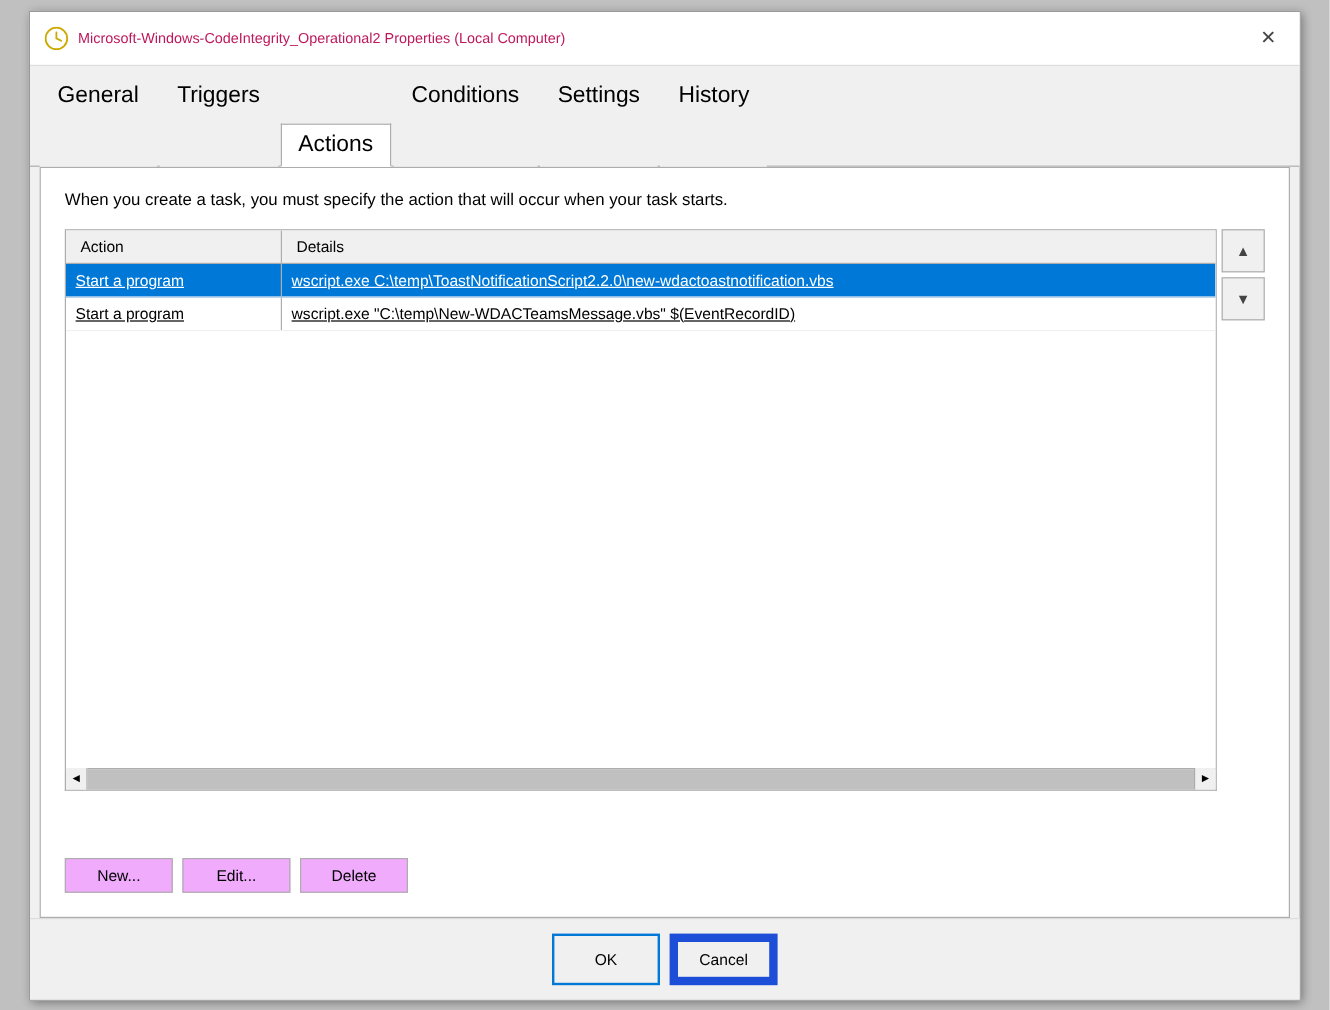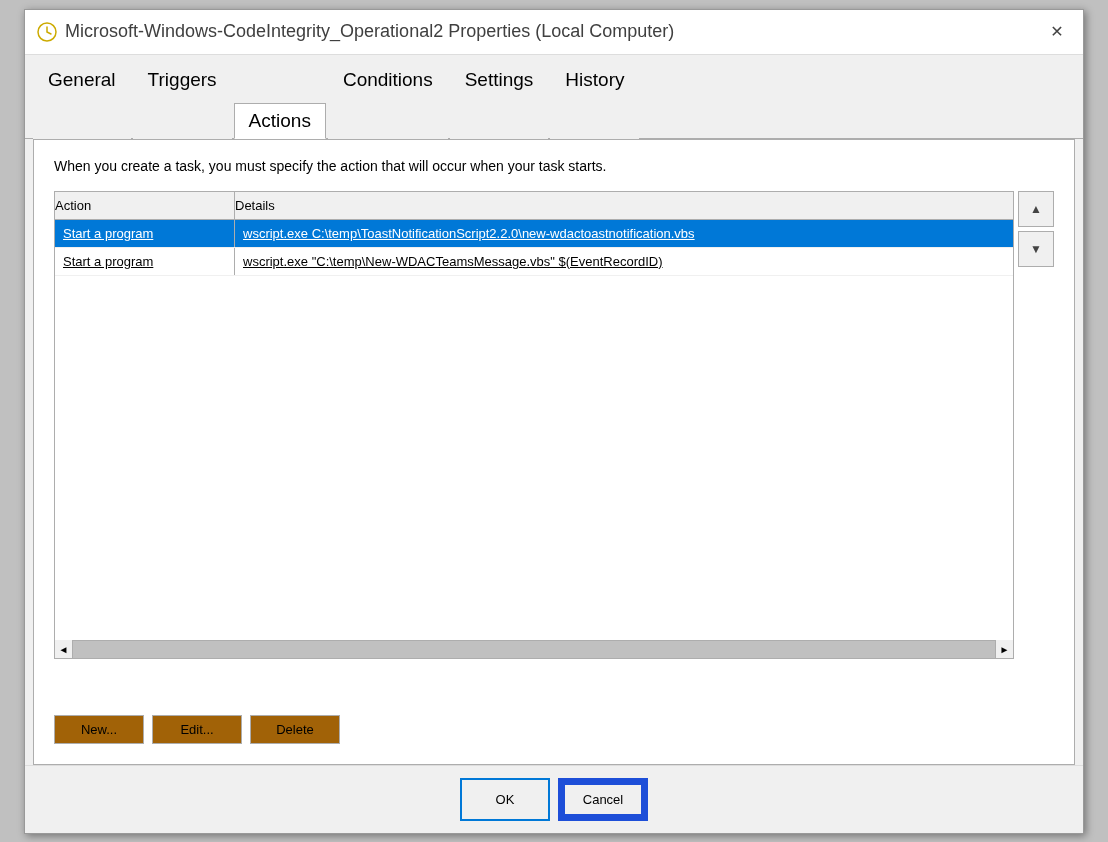--- a/index.html
+++ b/index.html
@@ -33,22 +33,22 @@
     .title-bar-left {
       display: flex;
       align-items: center;
       gap: 8px;
     }
     .title-icon {
       width: 20px;
       height: 20px;
     }
     .title-text {
-      font-size: 18px;
-      color: #404040;
+      font-size: 12px;
+      color: #be185d;
     }
     .close-button {
       width: 28px;
       height: 28px;
       background: none;
       border: none;
       cursor: pointer;
       font-size: 16px;
       color: #444;
       display: flex;
@@ -103,21 +103,21 @@
       flex: 1;
       border: 1px solid #adadad;
       overflow: hidden;
     }
     .table-header {
       display: flex;
       background: #f0f0f0;
       border-bottom: 1px solid #adadad;
     }
     .table-header-cell {
-      padding: 6px 0;
+      padding: 6px 12px;
       font-weight: normal;
       font-size: 13px;
       color: #000;
       border-right: 1px solid #adadad;
     }
     .table-header-cell:first-child {
       width: 180px;
       min-width: 180px;
     }
     .table-header-cell:last-child {
@@ -199,21 +199,21 @@
       background: #c0c0c0;
     }
     .action-buttons {
       display: flex;
       gap: 8px;
       padding: 8px 0 4px 0;
     }
     .action-btn {
       min-width: 90px;
       padding: 6px 16px;
-      background: #a16207;
+      background: #f0abfc;
       border: 1px solid #adadad;
       cursor: pointer;
       font-size: 13px;
       color: #000;
       margin-top: 36px;
     }
     .dialog-footer {
       display: flex;
       justify-content: center;
       gap: 8px;

